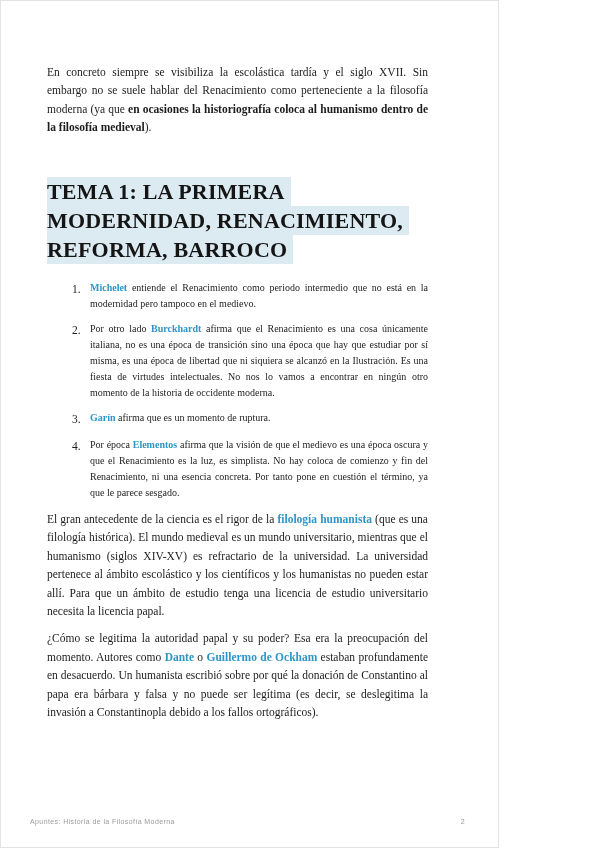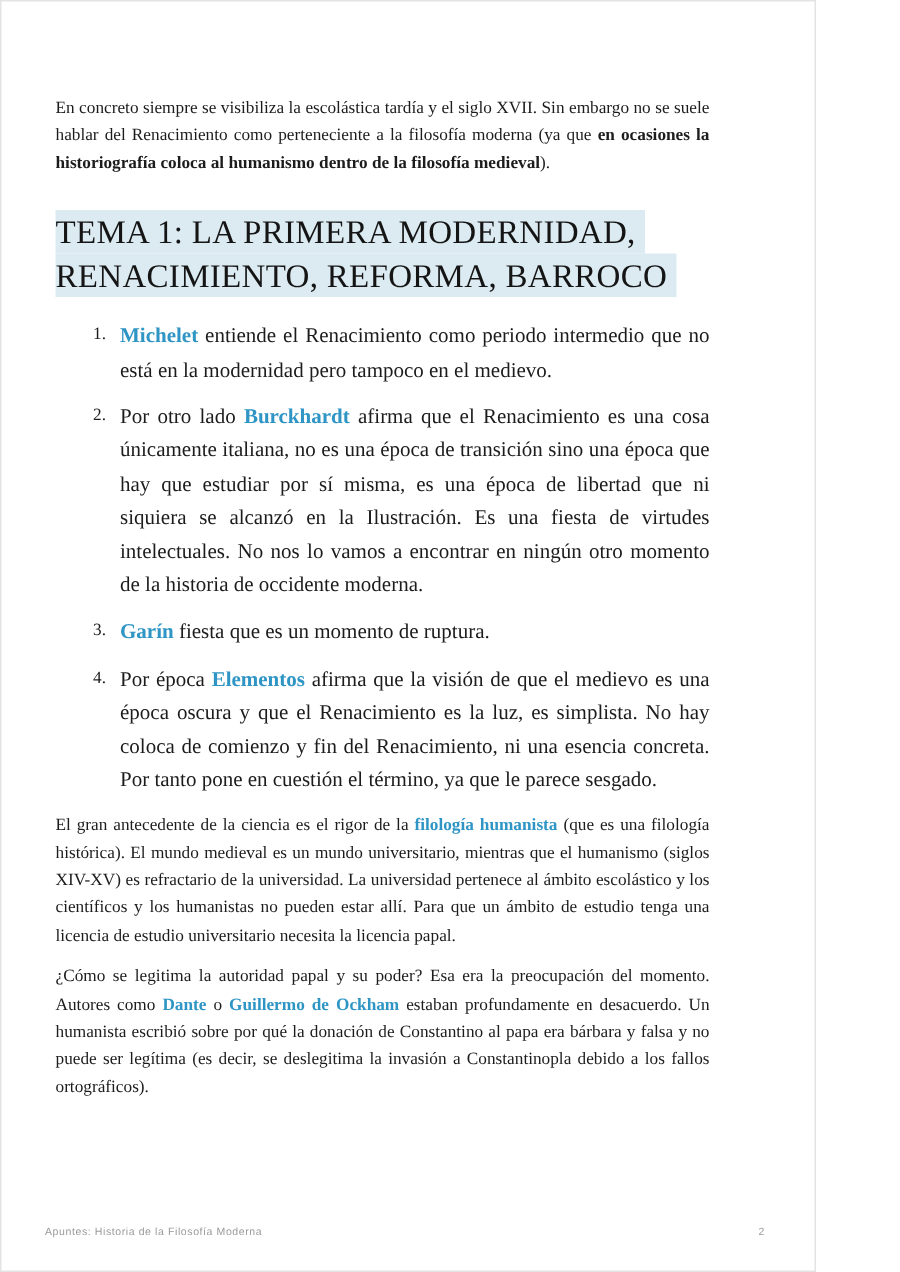--- a/index.html
+++ b/index.html
@@ -2,43 +2,43 @@
 <html style="--body-text: #1c1c1c; --term-blue: #2e95c5; --heading-blue: #2487ba; --highlight-bg: #dcebf2; --footer-gray: #9a9a9a;"><head>
 <meta charset="utf-8">
 <style>
   * { margin: 0; padding: 0; box-sizing: border-box; }
   html, body { background: #ffffff; }
   body {
     font-family: "Liberation Serif", "DejaVu Serif", serif;
     width: 600px; height: 848px;
   }
   .page {
-    width: 544px; height: 848px;
+    width: 499px; height: 848px;
     background: #ffffff;
     border: 1px solid #e3e3e3;
     position: relative;
-    padding: 62px 70px 0 36px;
+    padding: 62px 70px 0 46px;
     color: var(--body-text, #1c1c1c);
     overflow: hidden;
   }
   .body-text {
     font-size: 11.5px;
     line-height: 1.6;
     text-align: justify;
     margin-bottom: 9px;
   }
   .para-2 { margin-bottom: 0; }
   .seg-n { font-weight: normal; }
   .seg-b { font-weight: bold; }
   .seg-hl { font-weight: bold; color: var(--term-blue, #2e95c5); }
   .chapter-heading {
-    margin-top: 22px;
+    margin-top: 40px;
     margin-bottom: 16px;
     font-size: 22px;
-    font-weight: normal;
+    font-weight: bold;
     line-height: 1.32;
     letter-spacing: 0.2px;
     color: #151515;
   }
   .heading-highlight {
     background: var(--highlight-bg, #dcebf2);
     padding: 2px 6px 2px 0;
     -webkit-box-decoration-break: clone;
     box-decoration-break: clone;
   }
@@ -59,21 +59,21 @@
   }
   .list-item .num {
     flex: none;
     width: 18px;
     margin-left: 25px;
     font-size: 11.5px;
     line-height: 1.6;
   }
   .list-item .li-text {
     flex: 1;
-    font-size: 14px;
+    font-size: 10px;
     line-height: 1.6;
     text-align: justify;
   }
   .footer {
     position: absolute;
     left: 29px; right: 33px; bottom: 22px;
     display: flex;
     justify-content: space-between;
     align-items: baseline;
     font-family: "Liberation Sans", sans-serif;
@@ -98,21 +98,21 @@
       <li class="list-item">
         <span class="num">1.</span>
         <div class="li-text"><span class="seg-hl">Michelet</span><span class="seg-n"> entiende el Renacimiento como periodo intermedio que no está en la modernidad pero tampoco en el medievo.</span></div>
       </li>
       <li class="list-item">
         <span class="num">2.</span>
         <div class="li-text"><span class="seg-n">Por otro lado </span><span class="seg-hl">Burckhardt</span><span class="seg-n"> afirma que el Renacimiento es una cosa únicamente italiana, no es una época de transición sino una época que hay que estudiar por sí misma, es una época de libertad que ni siquiera se alcanzó en la Ilustración. Es una fiesta de virtudes intelectuales. No nos lo vamos a encontrar en ningún otro momento de la historia de occidente moderna.</span></div>
       </li>
       <li class="list-item">
         <span class="num">3.</span>
-        <div class="li-text"><span class="seg-hl">Garín</span><span class="seg-n"> fiesta que es un momento de ruptura.</span></div>
+        <div class="li-text"><span class="seg-hl">Garín</span><span class="seg-n"> afirma que es un momento de ruptura.</span></div>
       </li>
       <li class="list-item">
         <span class="num">4.</span>
         <div class="li-text"><span class="seg-n">Por época </span><span class="seg-hl">Elementos</span><span class="seg-n"> afirma que la visión de que el medievo es una época oscura y que el Renacimiento es la luz, es simplista. No hay coloca de comienzo y fin del Renacimiento, ni una esencia concreta. Por tanto pone en cuestión el término, ya que le parece sesgado.</span></div>
       </li>
     </ol>
 
     <p class="body-text"><span class="seg-n">El gran antecedente de la ciencia es el rigor de la </span><span class="seg-hl">filología humanista</span><span class="seg-n"> (que es una filología histórica). El mundo medieval es un mundo universitario, mientras que el humanismo (siglos XIV-XV) es refractario de la universidad. La universidad pertenece al ámbito escolástico y los científicos y los humanistas no pueden estar allí. Para que un ámbito de estudio tenga una licencia de estudio universitario necesita la licencia papal.</span></p>
 
     <p class="body-text"><span class="seg-n">¿Cómo se legitima la autoridad papal y su poder? Esa era la preocupación del momento. Autores como </span><span class="seg-hl">Dante</span><span class="seg-n"> o </span><span class="seg-hl">Guillermo de Ockham</span><span class="seg-n"> estaban profundamente en desacuerdo. Un humanista escribió sobre por qué la donación de Constantino al papa era bárbara y falsa y no puede ser legítima (es decir, se deslegitima la invasión a Constantinopla debido a los fallos ortográficos).</span></p>

